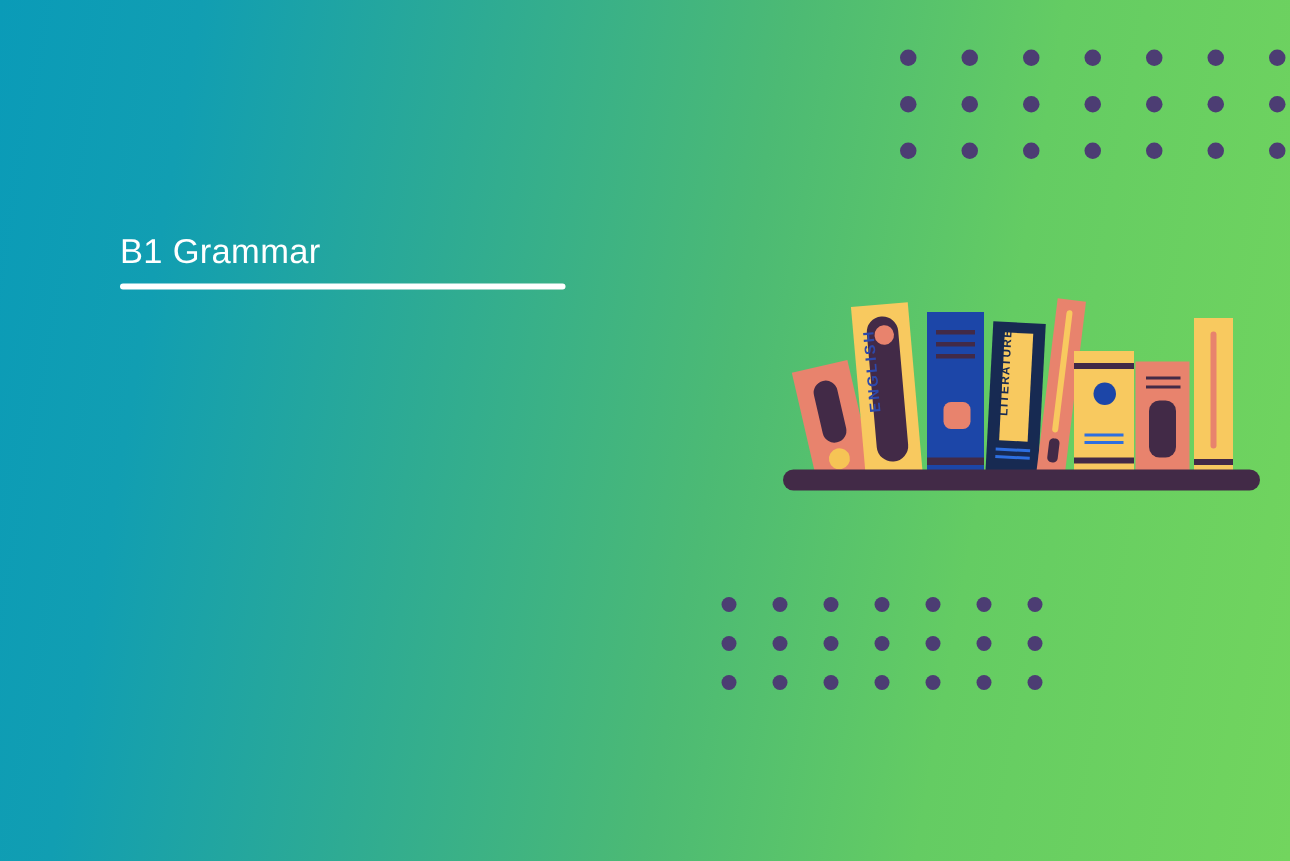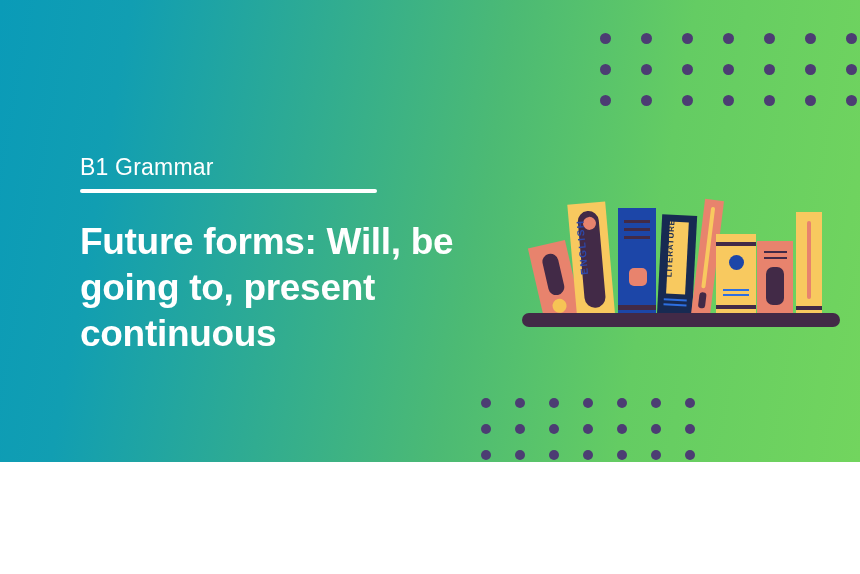--- a/index.html
+++ b/index.html
@@ -3,21 +3,21 @@
 <meta charset="utf-8">
 <style>
   html, body {
     margin: 0;
     padding: 0;
     background: #ffffff;
   }
   #banner {
     position: relative;
     width: 860px;
-    height: 462px;
+    height: 574px;
     overflow: hidden;
     background: linear-gradient(100deg, #0a9bb8 0%, #119eb2 14%, #2eab93 34%, #4cba74 55%, #64cc63 74%, #72d55e 100%);
     font-family: "Liberation Sans", sans-serif;
   }
 
   
   .dot-grid {
     position: absolute;
     display: grid;
     gap: 0;
@@ -435,21 +435,20 @@
     <span class="dot-cell"></span>
     <span class="dot-cell"></span>
     <span class="dot-cell"></span>
     <span class="dot-cell"></span>
     <span class="dot-cell"></span>
   </div>
 
   <div id="text-block">
     <div id="eyebrow">B1 Grammar</div>
     <div id="eyebrow-rule"></div>
-    <h1 id="headline">Future forms: Will, be going to, present continuous</h1>
   </div>
 
   <div id="bookshelf">
 
     <div class="book" id="book-coral-tilt">
       <span class="pill"></span>
       <span class="dot"></span>
     </div>
 
     <div class="book" id="book-english">

